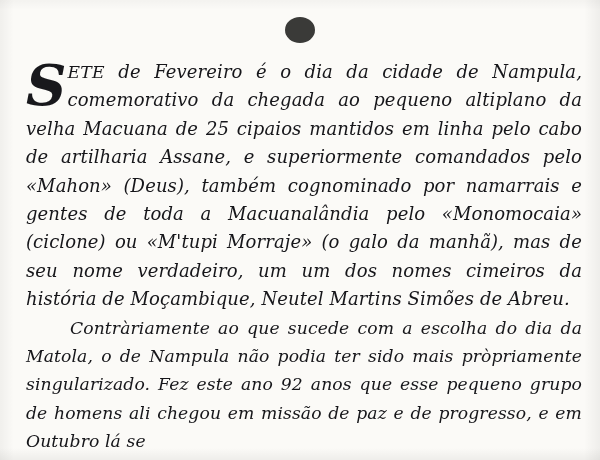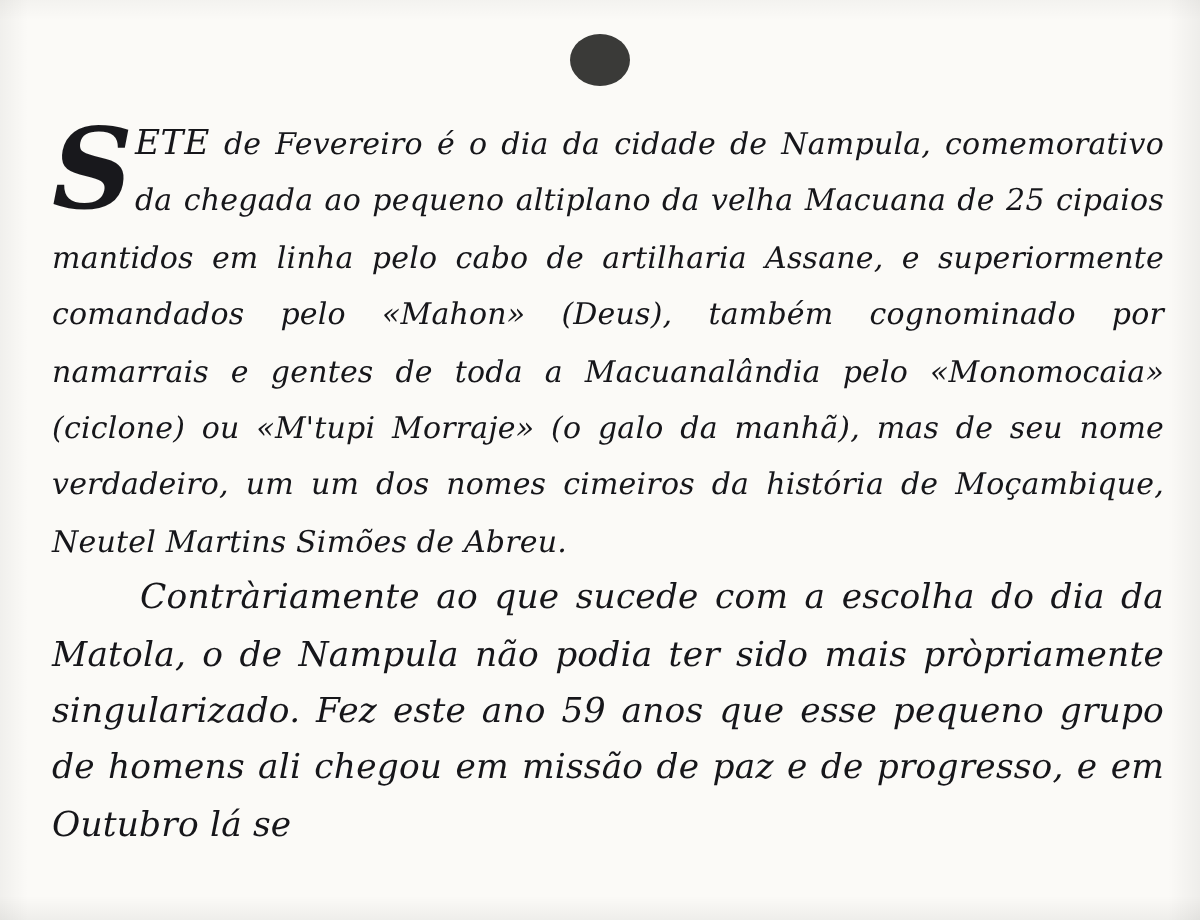--- a/index.html
+++ b/index.html
@@ -74,38 +74,38 @@
     font-family: "DejaVu Serif", "Liberation Serif", serif;
     font-style: italic;
     font-weight: 700;
     font-size: 56px;
     line-height: 50px;
     margin: 2px 2px 0 0;
     color: #18181c;
     letter-spacing: -1px;
   }
   .first-line-rest {
-    font-size: 15px;
+    font-size: 18px;
   }
   .small-caps-lead {
     letter-spacing: 0.3px;
     font-style: italic;
   }
 </style>
 </head>
 <body>
 
 <div class="page">
 
   <div class="ornament"></div>
 
   <div class="body-text">
 
     <p class="para dropcap-wrap">
       <span class="dropcap">S</span><span class="small-caps-lead">ETE</span><span class="first-line-rest"> de Fevereiro é o dia da cidade de Nampula, comemorativo da chegada ao pequeno altiplano da velha Macuana de 25 cipaios mantidos em linha pelo cabo de artilharia Assane, e superiormente comandados pelo «Mahon» (Deus), também cognominado por namarrais e gentes de toda a Macuanalândia pelo «Monomocaia» (ciclone) ou «M'tupi Morraje» (o galo da manhã), mas de seu nome verdadeiro, um um dos nomes cimeiros da história de Moçambique, Neutel Martins Simões de Abreu.</span>
     </p>
 
     <p class="para">
-      <span class="indent"></span><span>Contràriamente ao que sucede com a escolha do dia da Matola, o de Nampula não podia ter sido mais pròpriamente singularizado. Fez este ano 59 anos que esse pequeno grupo de homens ali chegou em missão de paz e de progresso, e em Outubro lá se</span>
+      <span class="indent"></span><span>Contràriamente ao que sucede com a escolha do dia da Matola, o de Nampula não podia ter sido mais pròpriamente singularizado. Fez este ano 92 anos que esse pequeno grupo de homens ali chegou em missão de paz e de progresso, e em Outubro lá se</span>
     </p>
 
   </div>
 </div>
 
 </body></html>

